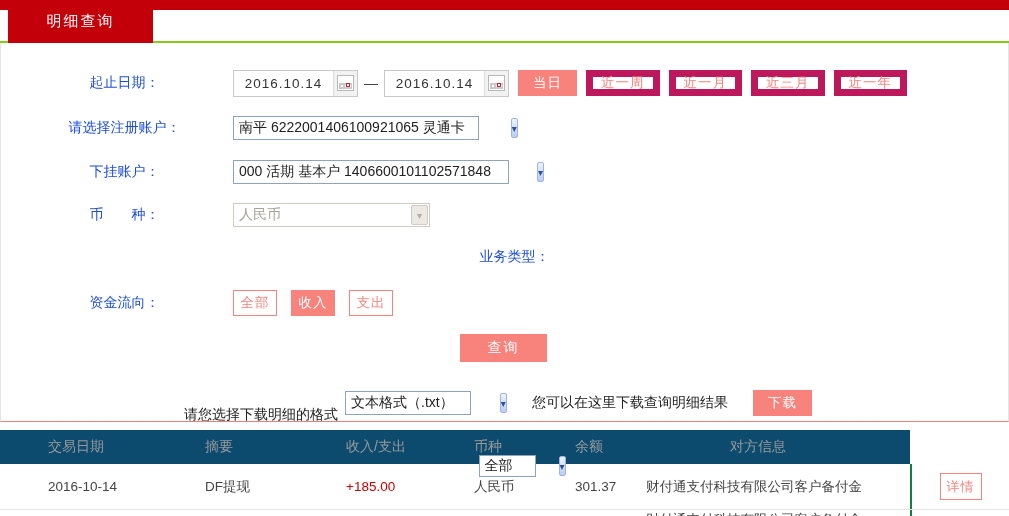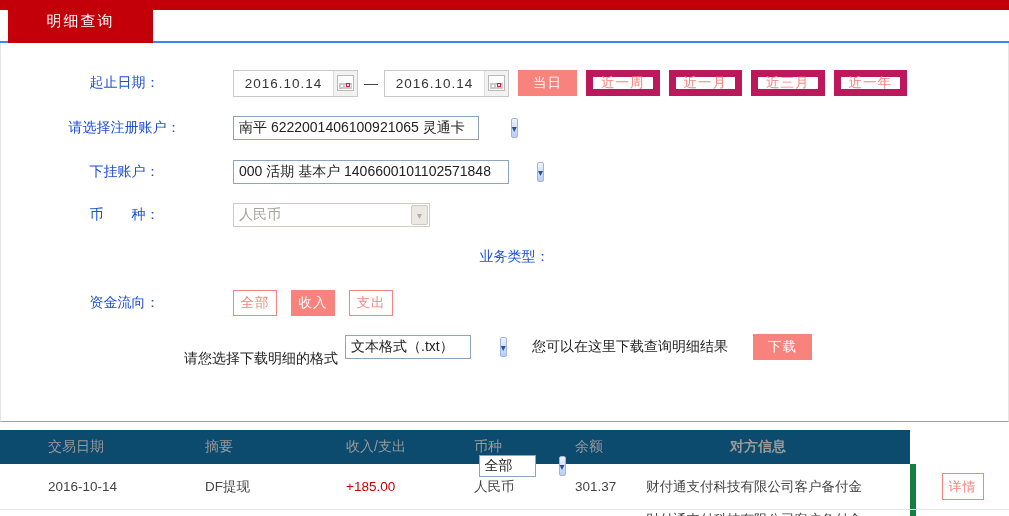--- a/index.html
+++ b/index.html
@@ -3,21 +3,21 @@
 <meta charset="utf-8">
 <style>
   * { margin:0; padding:0; box-sizing:border-box; }
   html,body { background:#fff; }
   .page {
     position:relative; width:1009px; height:516px; overflow:hidden;
     font-family:"Liberation Sans","DejaVu Sans",sans-serif;
     font-size:14px; color:#333; background:#fff;
   }
   
-  .tabbar { position:relative; height:43px; border-bottom:2px solid #3b82f6; background:#fff; }
+  .tabbar { position:relative; height:43px; border-bottom:2px solid #84cc16; background:#fff; }
   .topstrip { position:absolute; left:0; top:0; width:100%; height:10px; background:#c3000a; }
   .tab {
     position:absolute; left:8px; top:0; width:145px; height:43px;
     background:#c3000a; color:#fff; display:flex; align-items:center; justify-content:center;
     font-size:15px; letter-spacing:2px; cursor:pointer;
   }
   
   .form {
     border-left:1px solid #e5e5e5; border-right:1px solid #e5e5e5;
     border-bottom:1px solid #f08079;
@@ -90,22 +90,22 @@
     font-size:13.5px; letter-spacing:1px; cursor:pointer; display:flex; align-items:center; justify-content:center;
   }
   
   .table { margin-top:8px; }
   .t-row { display:grid; grid-template-columns:185px 145px 130px 90px 90px 270px 99px; align-items:center; }
   .t-head { height:34px; background:#0c4a6e; color:#9a9a9a; font-size:14px; }
   .t-head .c7 { background:#fff; height:100%; }
   .t-body { height:46px; background:#fff; border-bottom:1px solid #e6e6e6; color:#444; font-size:13.5px; }
   .c1 { padding-left:48px; } .c2 { padding-left:20px; } .c3 { padding-left:16px; }
   .c4 { padding-left:14px; } .c5 { padding-left:25px; } .c6 { padding-left:6px; }
-  .t-head .c6 { padding-left:90px;font-weight:bold; }
-  .c7 { border-left:6px solid #15803d; display:flex; align-items:center; justify-content:center; height:100%; }
+  .t-head .c6 { padding-left:90px; }
+  .c7 { border-left:2px solid #15803d; display:flex; align-items:center; justify-content:center; height:100%; }
   .amount-in { color:#cc0000; }
   .detail-btn {
     width:42px; height:27px; border:1px solid #f8837c; background:#fff; color:#f8837c;
     font-size:13px; cursor:pointer; display:flex; align-items:center; justify-content:center; letter-spacing:1px;
   }
   .t-partial { align-items:flex-start; border-bottom:none; }
   .t-partial > div { padding-top:1px; }
 </style>
 </head>
 <body>
@@ -179,20 +179,23 @@
       </div>
     </div>
 
     <div class="form-row r6">
       <span class="flabel">资金流向：</span>
       <button class="fbtn" style="margin-left:5px;">全部</button>
       <button class="fbtn active">收入</button>
       <button class="fbtn">支出</button>
     </div>
 
+    <div class="form-row query-row">
+      <button class="query-btn">查询</button>
+    </div>
 
     <div class="dl-row">
       <span class="dl-label">请您选择下载明细的格式</span>
       <div class="select w-fmt" style="margin-left:7px;">
         <span class="txt">文本格式（.txt）</span>
         <span class="arrow">▾</span>
       </div>
       <span class="dl-hint">您可以在这里下载查询明细结果</span>
       <button class="dl-btn">下载</button>
     </div>

